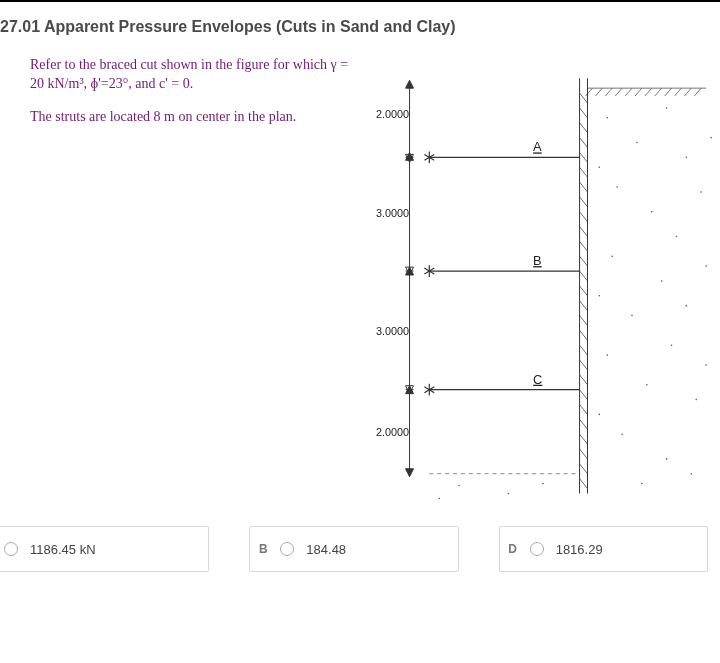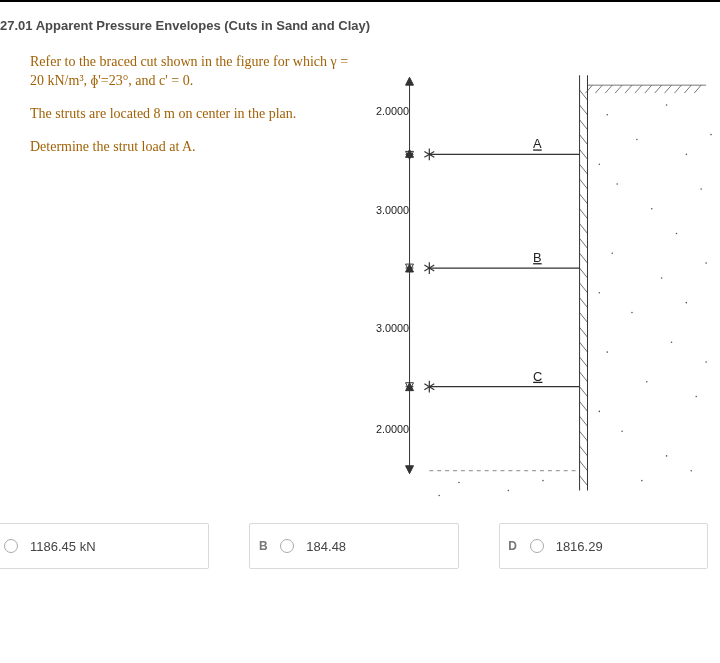--- a/index.html
+++ b/index.html
@@ -12,38 +12,38 @@
     overflow: hidden;
     background: #fff;
     color: #333;
   }
   .topbar {
     height: 12px;
     background: #fff;
     border-top: 2px solid #000;
   }
   .section-title {
-    font-size: 13px;
+    font-size: 16px;
     font-weight: 700;
     color: #4a4a4a;
     padding: 6px 0 10px 0;
   }
   .content {
     display: flex;
     padding: 0 4px 0 0;
   }
   .left-col {
     width: 370px;
     padding: 10px 10px 0 30px;
   }
   .problem-text {
     font-family: "Times New Roman", Times, serif;
     font-size: 14px;
     line-height: 1.35;
-    color: #a16207;
+    color: #701a75;
   }
   .problem-text p { margin: 0 0 14px 0; }
   .right-col {
     flex: 1;
     position: relative;
   }
   .figure-svg {
     width: 100%;
     height: 460px;
     display: block;
@@ -104,21 +104,20 @@
 
 <div class="topbar"></div>
 
 <div class="section-title">27.01 Apparent Pressure Envelopes (Cuts in Sand and Clay)</div>
 
 <div class="content">
   <div class="left-col">
     <div class="problem-text">
       <p>Refer to the braced cut shown in the figure for which γ = 20 kN/m³, ɸ'=23°, and c' = 0.</p>
       <p>The struts are located 8 m on center in the plan.</p>
-      <p>Determine the strut load at A.</p>
     </div>
   </div>
 
   <div class="right-col">
     <svg class="figure-svg" viewBox="0 0 350 460">
 
       <g stroke="#555" stroke-width="0.8">
         <line x1="220" y1="40" x2="340" y2="40"></line>
         <line x1="225" y1="40" x2="218" y2="48"></line>
         <line x1="235" y1="40" x2="228" y2="48"></line>

